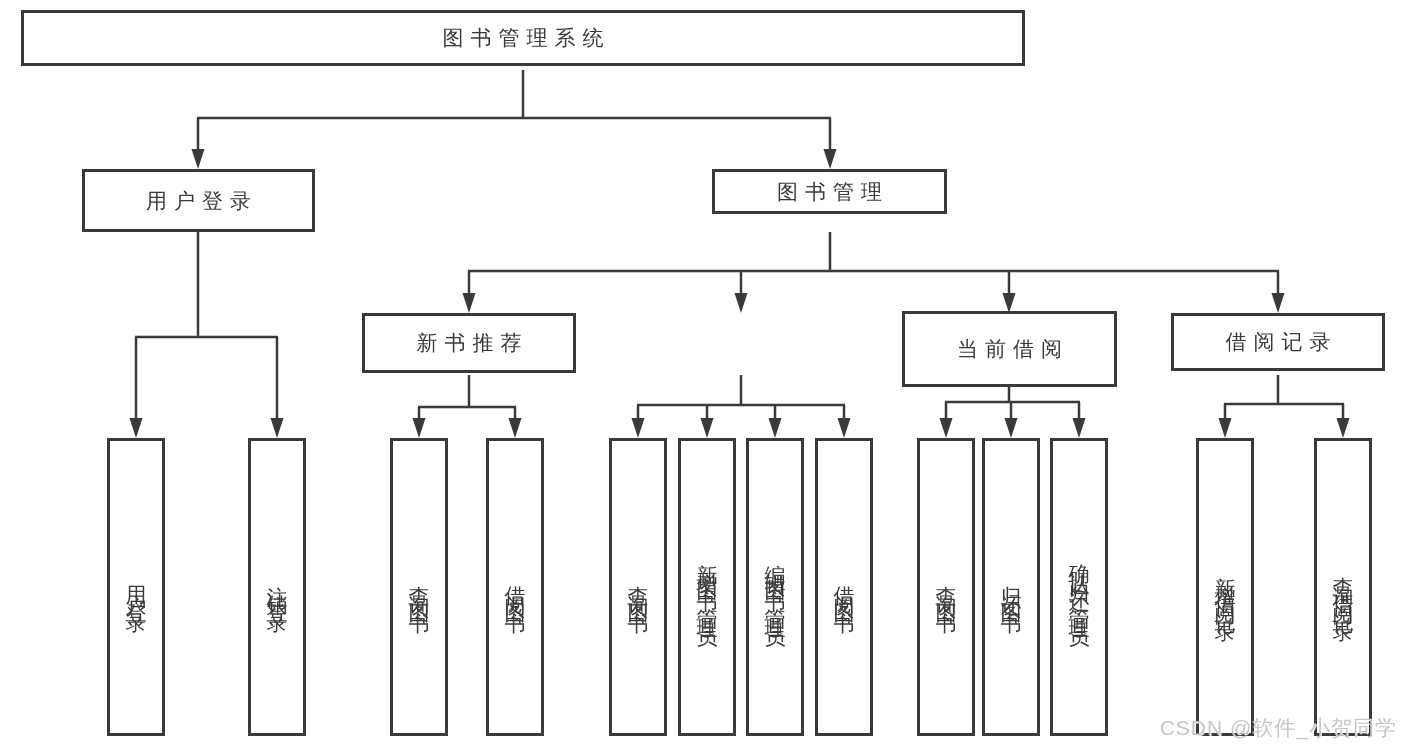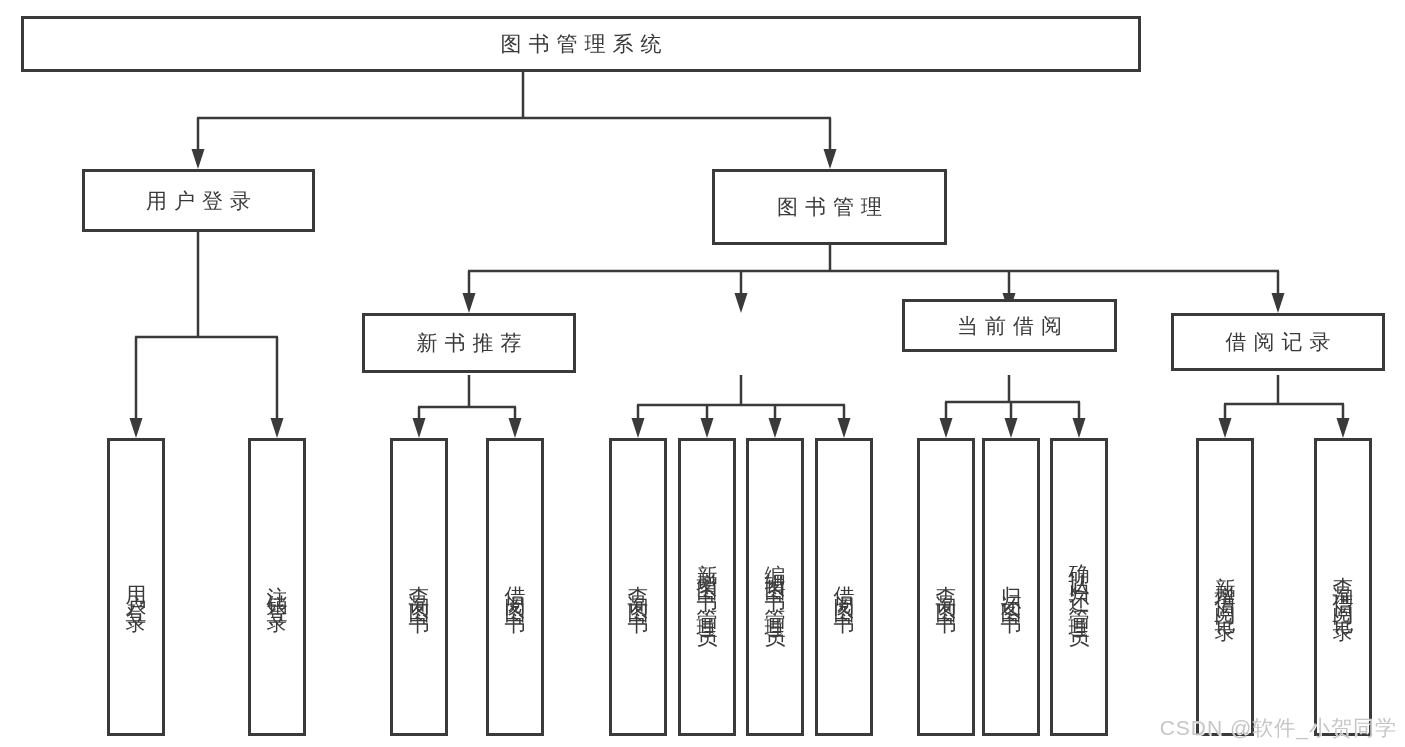--- a/index.html
+++ b/index.html
@@ -84,35 +84,35 @@
       <polygon class="arrow" points="1079,438 1072.5,418 1085.5,418"></polygon>
     </g>
 
     <g>
       <path class="edge" d="M1278 375 V404 M1224 404 H1344 M1225 404 V419 M1343 404 V419"></path>
       <polygon class="arrow" points="1225,438 1218.5,418 1231.5,418"></polygon>
       <polygon class="arrow" points="1343,438 1336.5,418 1349.5,418"></polygon>
     </g>
   </svg>
 
-  <div class="node h" style="left:21px;top:16px;width:1120px;height:56px">
+  <div class="node h" style="left:21px;top:10px;width:1004px;height:56px">
     <span>图书管理系统</span>
   </div>
 
   <div class="node h" style="left:82px;top:169px;width:233px;height:63px">
     <span>用户登录</span>
   </div>
-  <div class="node h" style="left:712px;top:169px;width:235px;height:76px">
+  <div class="node h" style="left:712px;top:169px;width:235px;height:45px">
     <span>图书管理</span>
   </div>
 
   <div class="node h" style="left:362px;top:313px;width:214px;height:60px">
     <span>新书推荐</span>
   </div>
-  <div class="node h" style="left:902px;top:299px;width:215px;height:53px">
+  <div class="node h" style="left:902px;top:311px;width:215px;height:76px">
     <span>当前借阅</span>
   </div>
   <div class="node h" style="left:1171px;top:313px;width:214px;height:58px">
     <span>借阅记录</span>
   </div>
 
   <div class="node v" style="left:107px;top:438px;width:58px;height:298px">
     <span>用户登录</span>
   </div>
   <div class="node v" style="left:248px;top:438px;width:58px;height:298px">

